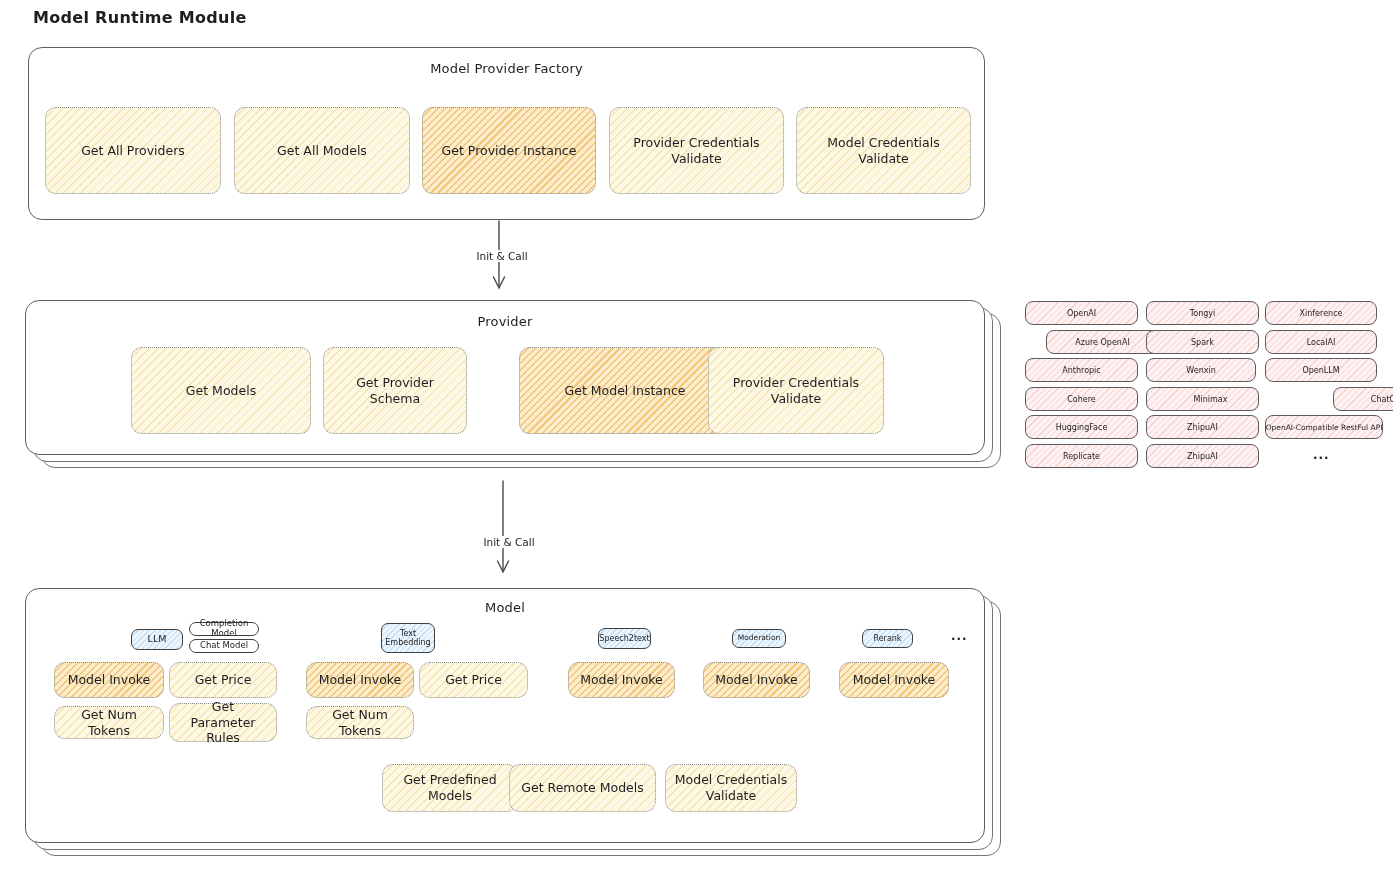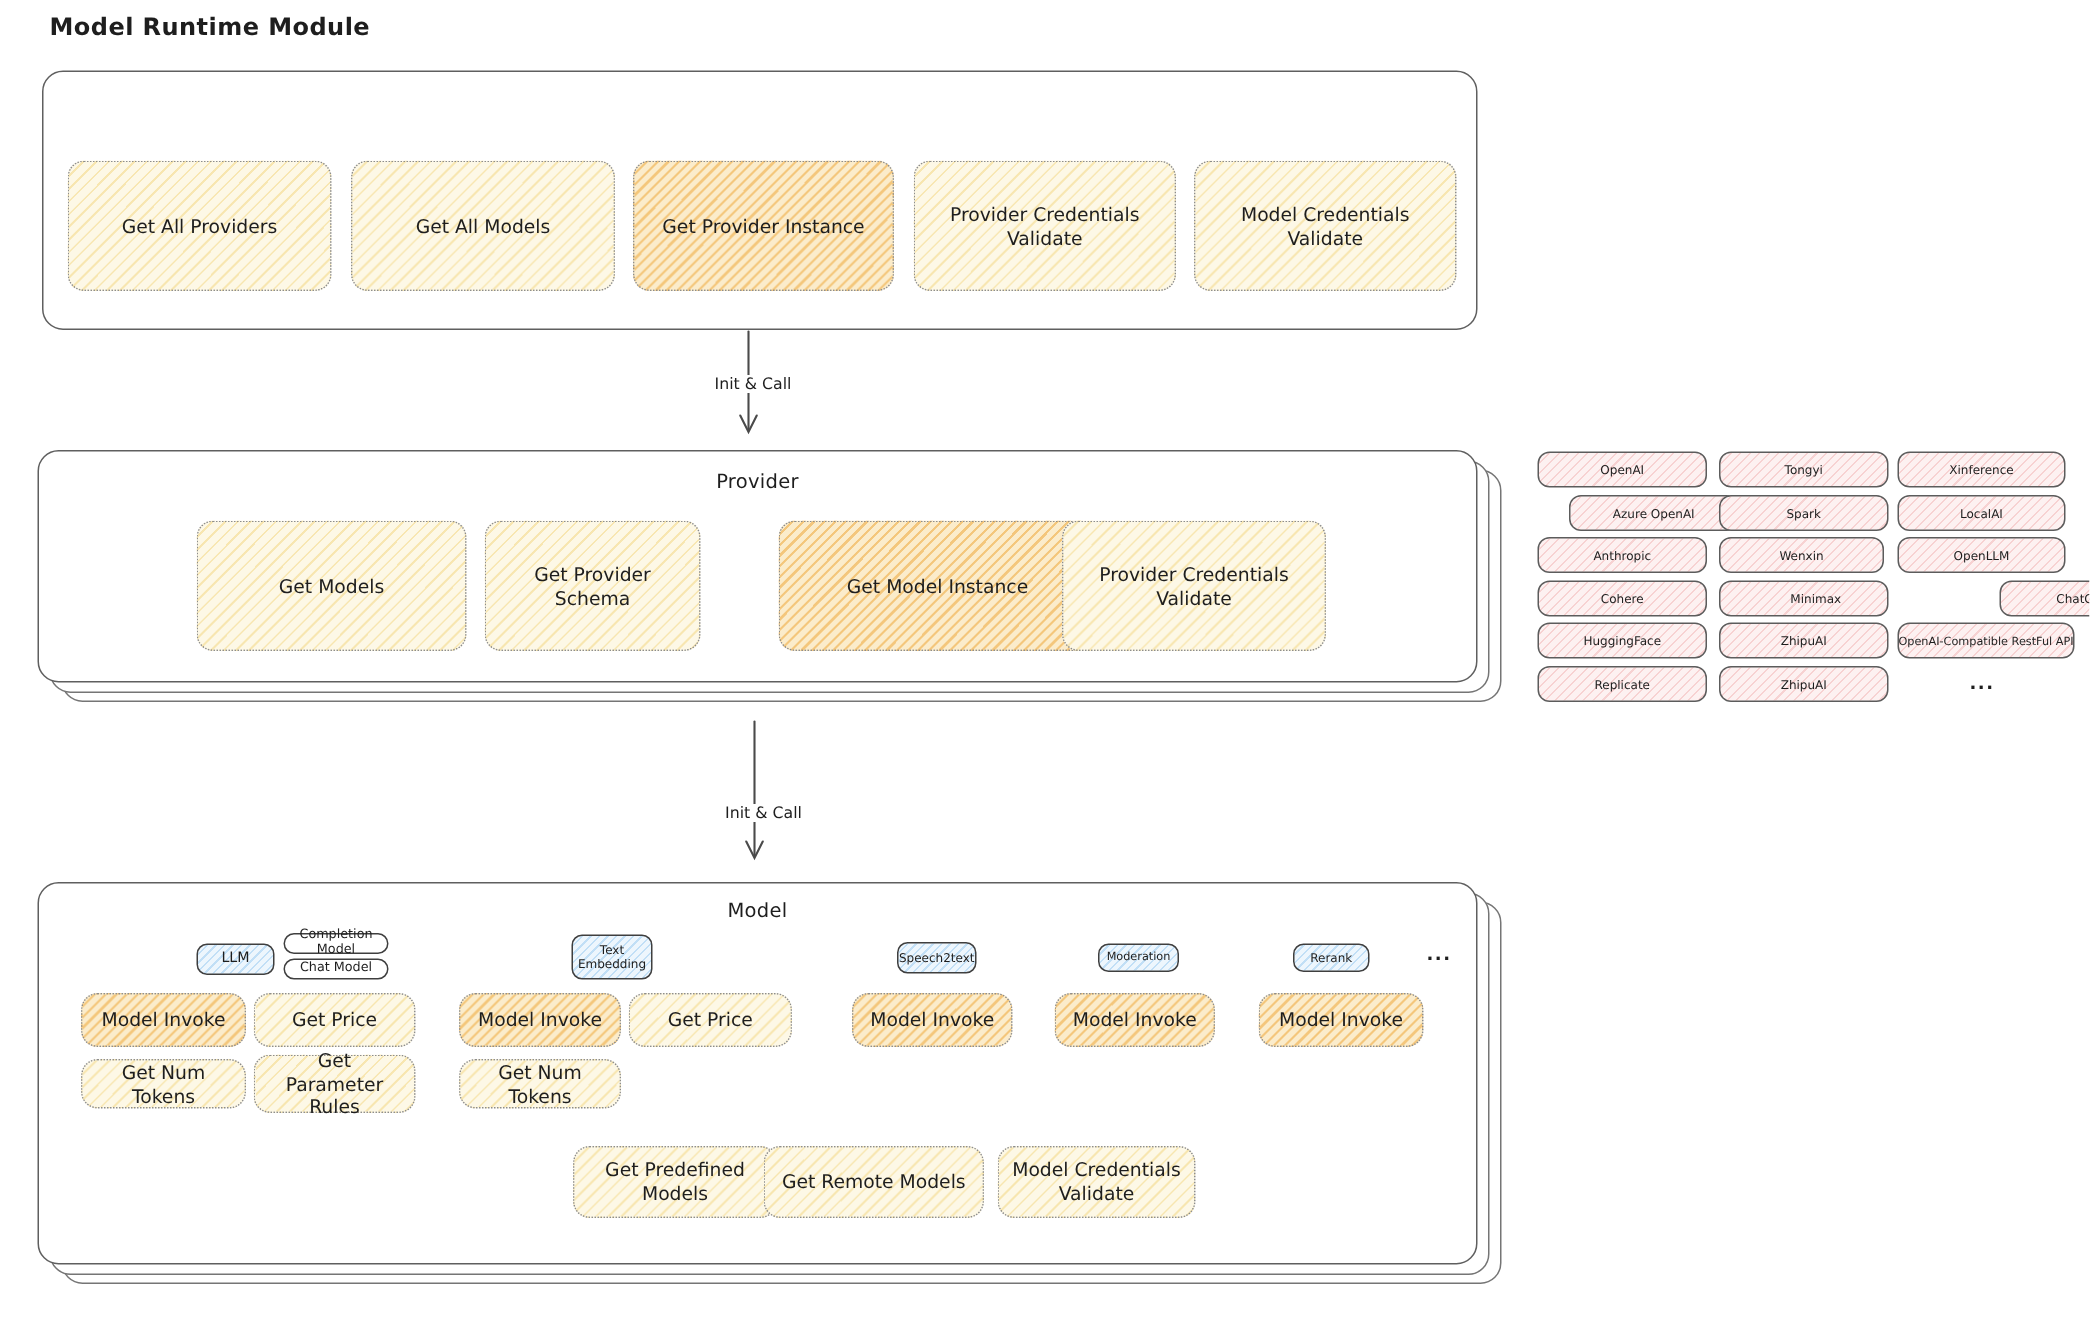--- a/index.html
+++ b/index.html
@@ -48,20 +48,21 @@
 </style>
 </head>
 <body>
 
 <div class="canvas">
 
   <div class="abs page-title" style="left:33px;top:8px;">Model Runtime Module</div>
 
   <div class="stack" style="left:28px;top:47px;width:957px;height:173px;">
     <div class="panel">
+      <div class="panel-title" style="top:13px;">Model Provider Factory</div>
       <div class="action yellow" style="left:16px;top:59px;width:176px;height:87px;">Get All Providers</div>
       <div class="action yellow" style="left:205px;top:59px;width:176px;height:87px;">Get All Models</div>
       <div class="action orange" style="left:393px;top:59px;width:174px;height:87px;">Get Provider Instance</div>
       <div class="action yellow" style="left:580px;top:59px;width:175px;height:87px;">Provider Credentials Validate</div>
       <div class="action yellow" style="left:767px;top:59px;width:175px;height:87px;">Model Credentials Validate</div>
     </div>
   </div>
 
   <svg class="arrow" style="left:491px;top:221px;" width="16" height="76">
     <path d="M8 0 L8 66"></path>

